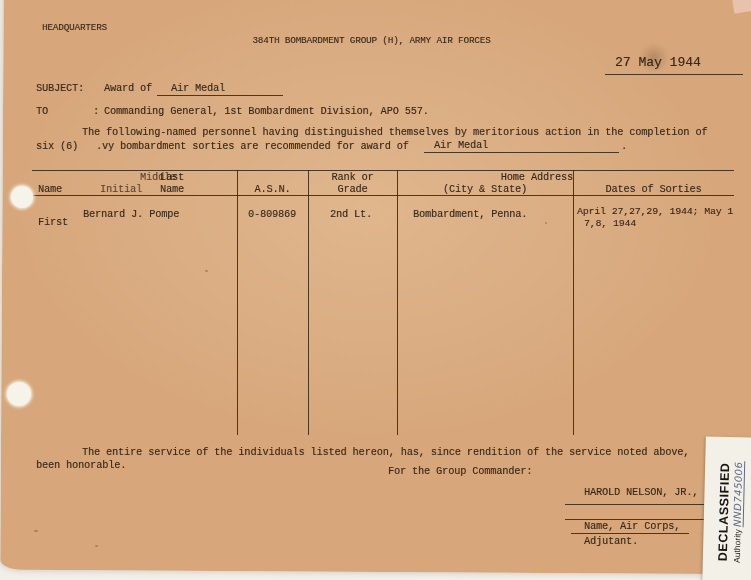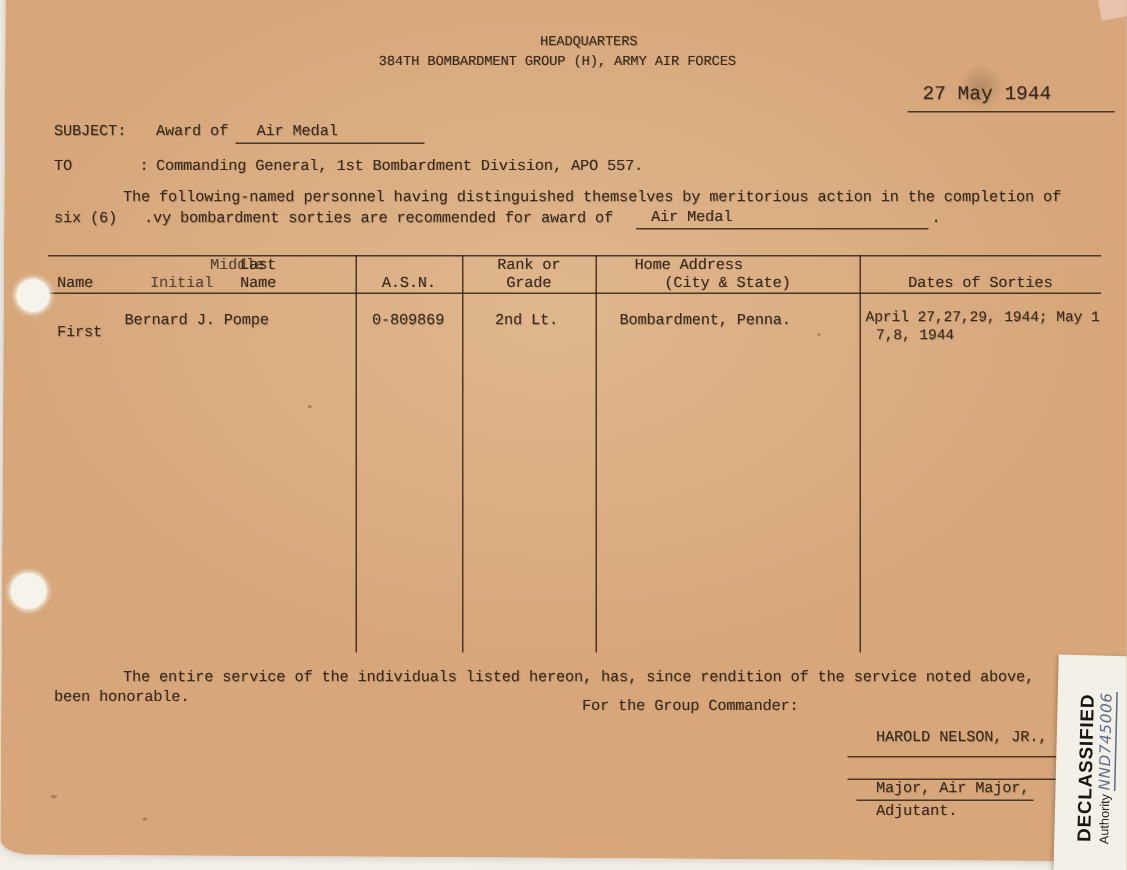--- a/index.html
+++ b/index.html
@@ -69,21 +69,21 @@
     position:absolute;right:-4px;top:-4px;width:22px;height:16px;
     background:#e9c2ae;transform:rotate(-10deg);
   }
 </style>
 </head>
 <body>
 
 <div id="paper"></div>
 <div id="corner-pink"></div>
 
-<div class="typed" style="left:0;right:8px;top:22px;text-align:center;font-size:9.2px;margin-left:42px;">HEADQUARTERS</div>
+<div class="typed" style="left:0;right:8px;top:22px;text-align:left;font-size:9.2px;margin-left:42px;">HEADQUARTERS</div>
 <div class="typed" style="left:0;right:8px;top:35px;text-align:center;font-size:9.2px;">384TH BOMBARDMENT GROUP (H), ARMY AIR FORCES</div>
 
 <div id="date-smear"></div>
 <div class="typed big" style="left:615px;top:57px;">27 May 1944</div>
 <div class="rule" style="left:605px;top:74px;width:138px;"></div>
 
 <div class="typed" style="left:36px;top:83px;">SUBJECT:</div>
 <div class="typed" style="left:104px;top:83px;">Award of</div>
 <div class="rule" style="left:157px;top:95px;width:126px;"></div>
 <div class="typed" style="left:171px;top:83px;">Air Medal</div>
@@ -109,39 +109,39 @@
 <div class="typed" style="left:38px;top:172px;margin-top:45px;">First</div>
 <div class="typed faded" style="left:100px;top:172px;padding-left:40px;">Middle</div>
 <div class="typed" style="left:160px;top:172px;">Last</div>
 <div class="typed" style="left:38px;top:184px;">Name</div>
 <div class="typed faded" style="left:100px;top:184px;">Initial</div>
 <div class="typed" style="left:160px;top:184px;">Name</div>
 
 <div class="typed" style="left:237px;top:184px;width:71px;text-align:center;">A.S.N.</div>
 <div class="typed" style="left:308px;top:172px;width:89px;text-align:center;">Rank or</div>
 <div class="typed" style="left:308px;top:184px;width:89px;text-align:center;">Grade</div>
-<div class="typed" style="left:397px;top:172px;width:176px;text-align:left;margin-left:26px;">Home Address</div>
+<div class="typed" style="left:397px;top:172px;width:176px;text-align:right;">Home Address</div>
 <div class="typed" style="left:397px;top:184px;width:176px;text-align:center;">(City &amp; State)</div>
 <div class="typed" style="left:573px;top:184px;width:161px;text-align:center;">Dates of Sorties</div>
 
 <div class="typed" style="left:38px;top:209px;padding-left:45px;">Bernard J. Pompe</div>
 <div class="typed" style="left:248px;top:209px;">0-809869</div>
 <div class="typed" style="left:330px;top:209px;">2nd Lt.</div>
 <div class="typed" style="left:413px;top:209px;">Bombardment, Penna.</div>
 <div class="typed" style="left:577px;top:206px;font-size:9.8px;">April 27,27,29, 1944; May 1</div>
 <div class="typed" style="left:584px;top:218px;font-size:9.8px;">7,8, 1944</div>
 
 <div class="typed" style="left:82px;top:447px;">The entire service of the individuals listed hereon, has, since rendition of the service noted above,</div>
 <div class="typed" style="left:36px;top:460px;">been honorable.</div>
 <div class="typed" style="left:388px;top:466px;">For the Group Commander:</div>
 
 <div class="rule" style="left:565px;top:504px;width:139px;"></div>
 <div class="typed" style="left:584px;top:487px;">HAROLD NELSON, JR.,</div>
 <div class="rule" style="left:565px;top:519px;width:139px;"></div>
-<div class="typed" style="left:584px;top:521px;">Major, Air Major,</div>
+<div class="typed" style="left:584px;top:521px;">Name, Air Corps,</div>
 <div class="rule" style="left:571px;top:533px;width:118px;"></div>
 <div class="typed" style="left:584px;top:536px;">Adjutant.</div>
 
 <div id="stamp">
   <div id="stamp-inner">
     <span id="stamp-title">DECLASSIFIED</span>
     <span id="stamp-authority"><span>Authority</span>&nbsp;<span class="hand">NND745006</span></span>
   </div>
 </div>
 

